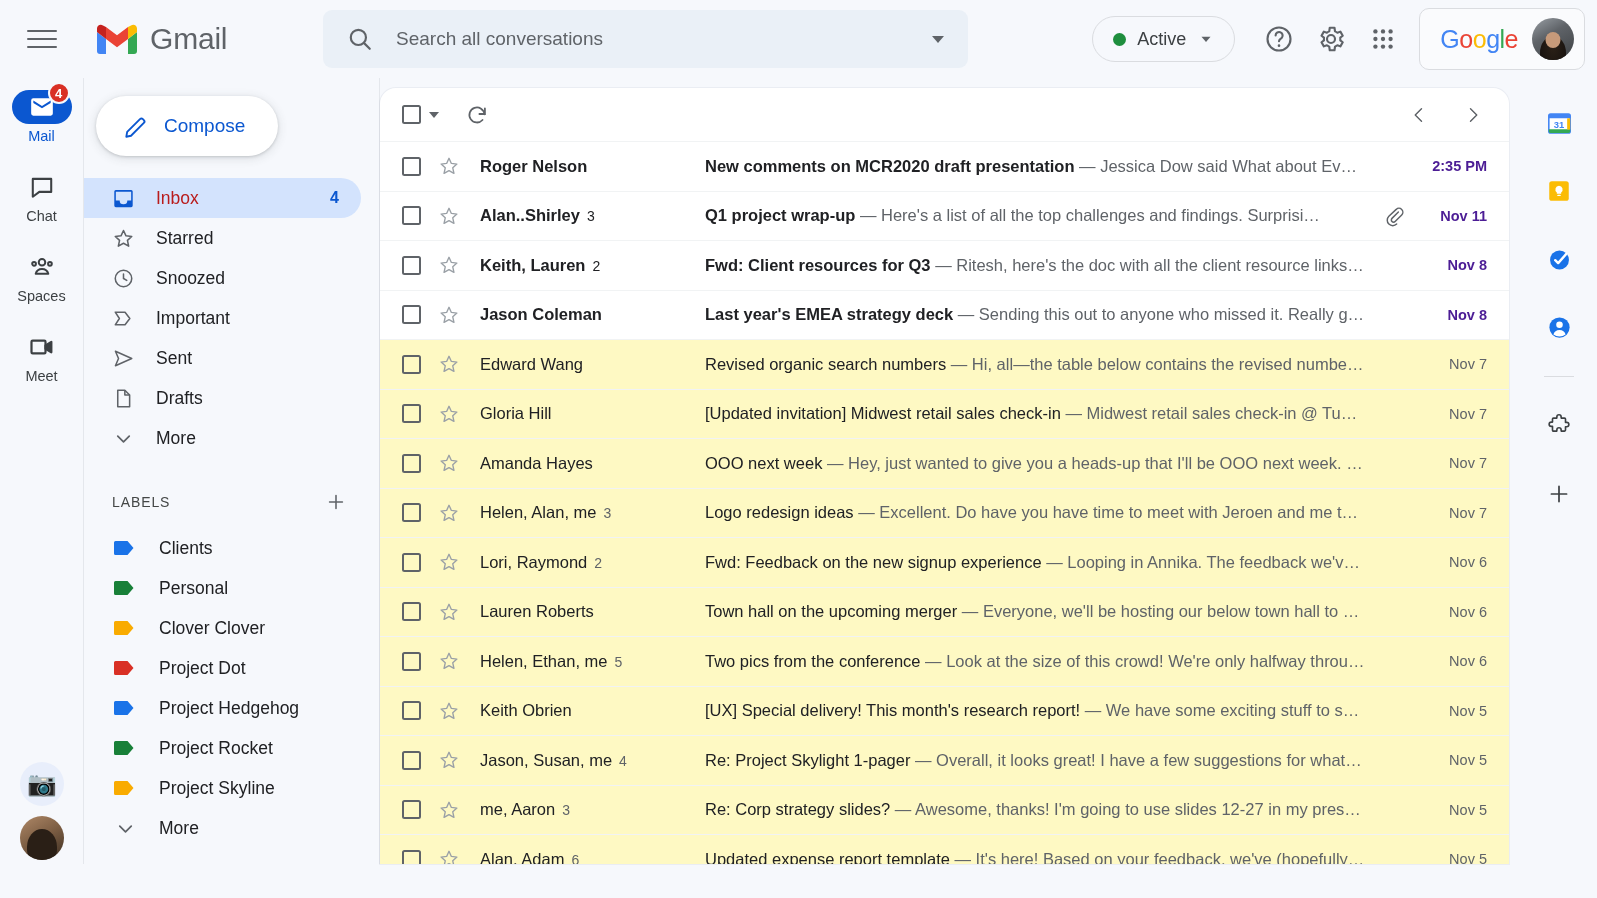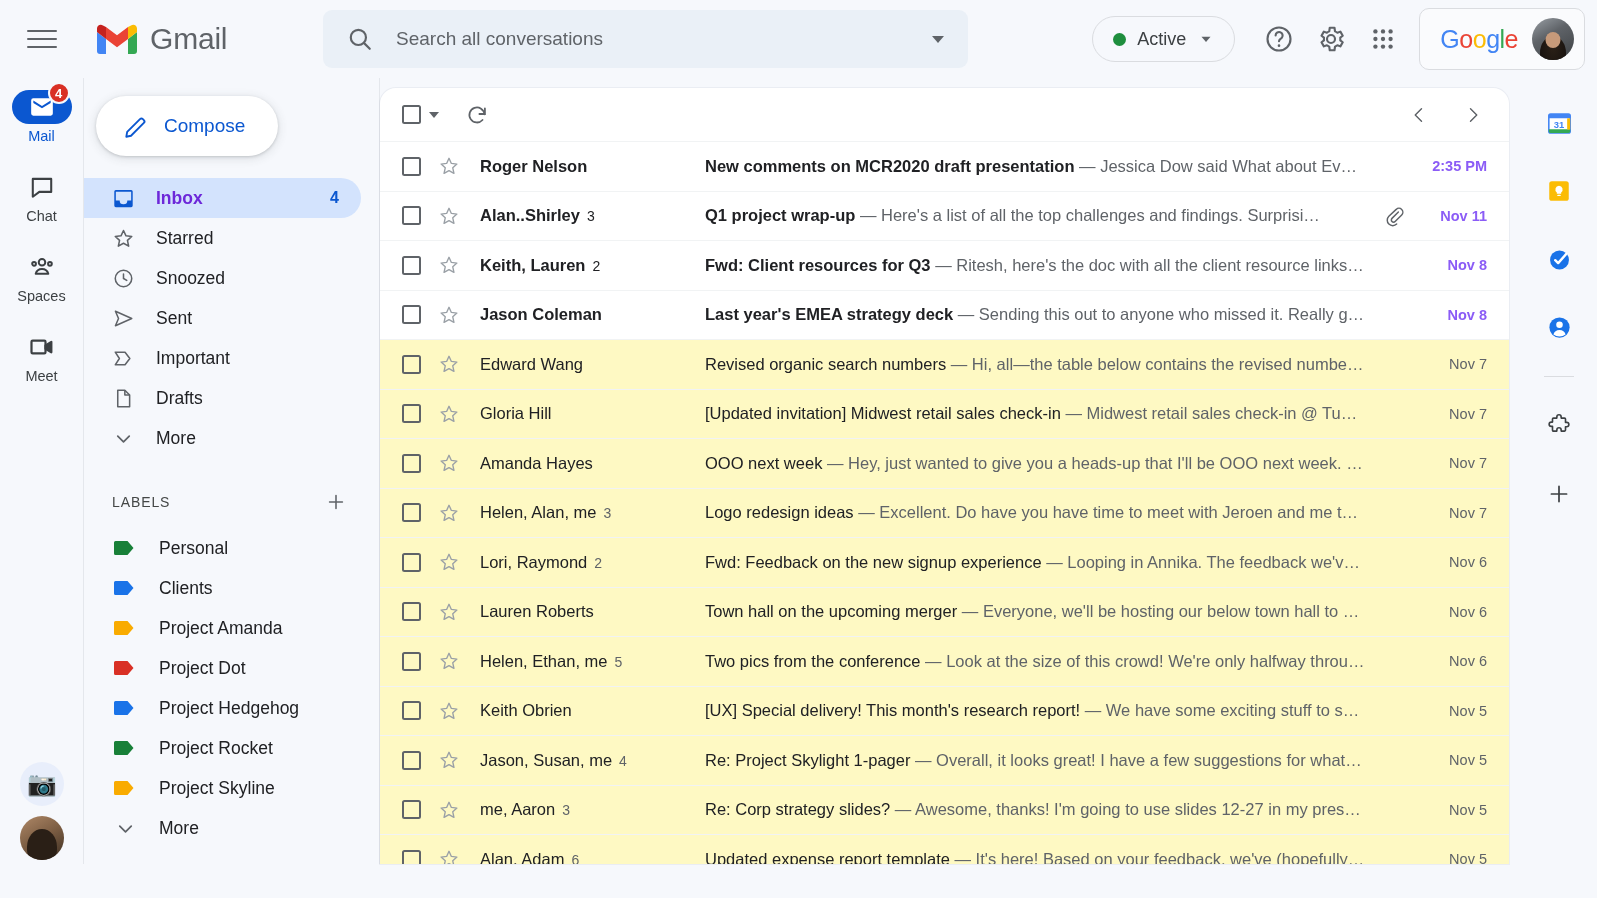--- a/index.html
+++ b/index.html
@@ -127,21 +127,21 @@
   }
   .compose-label { font-size: 19px; color: #0b57d0; font-weight: 500; }
 
   .nav-item {
     height: 40px; display: flex; align-items: center; gap: 21px;
     padding-left: 28px; padding-right: 22px; margin-right: 18px;
     border-radius: 0 20px 20px 0; cursor: pointer; color: #202124;
   }
   .nav-item .nav-label { font-size: 17.5px; flex: 1; color: #202124; }
   .nav-item.active { background: #d3e3fd; }
-  .nav-item.active .nav-label { color: #6d28d9; font-weight: 700; }
+  .nav-item.active .nav-label { color: #b91c1c; font-weight: 400; }
   .nav-count { font-size: 16px; font-weight: 700; color: #0b57d0; }
 
   .labels-head {
     display: flex; align-items: center; height: 44px;
     padding-left: 28px; padding-right: 30px; margin-top: 22px; margin-bottom: 4px;
   }
   .labels-title { font-size: 14px; letter-spacing: 0.9px; color: #444746; flex: 1; font-weight: 500; }
   .plus-btn { width: 26px; height: 26px; display: flex; align-items: center; justify-content: center; cursor: pointer; }
   .label-item {
     height: 40px; display: flex; align-items: center; gap: 21px;
@@ -194,21 +194,21 @@
     flex: 1; min-width: 0; font-size: 16.5px; color: #5f6368;
     white-space: nowrap; overflow: hidden; text-overflow: ellipsis; padding-right: 14px;
   }
   .row-subj { color: #202124; }
   .row.unread .row-subj { font-weight: 700; }
   .row-dash { color: #5f6368; }
   .row-attach { flex: 0 0 30px; display: flex; align-items: center; justify-content: center; }
   .row-date {
     flex: 0 0 78px; text-align: right; font-size: 14.5px; color: #5f6368; white-space: nowrap;
   }
-  .row.unread .row-date { color: #8b5cf6; font-weight: 700; }
+  .row.unread .row-date { color: #4c1d95; font-weight: 700; }
 
   
   .rrail {
     width: 76px; flex: 0 0 76px; background: #f6f8fc;
     display: flex; flex-direction: column; align-items: center; padding-top: 22px; gap: 22px;
   }
   .rr-item { width: 46px; height: 46px; display: flex; align-items: center; justify-content: center; border-radius: 50%; cursor: pointer; }
   .rr-div { width: 30px; height: 1px; background: #dadce0; margin: 4px 0; }
   svg { display: block; }
 </style>
@@ -403,33 +403,33 @@
             <circle cx="12" cy="12" r="8.6"></circle>
               <path d="M12 7.2V12l3.4 2"></path>
           </svg>
         </span>
         <span class="nav-label">Snoozed</span>
       </div>
 
       <div class="nav-item">
         <span>
           <svg width="23" height="23" viewBox="0 0 24 24" fill="none" stroke="#5f6368" stroke-width="1.6" stroke-linejoin="round">
+            <path d="M3.4 5.4h10.2l5 6.6-5 6.6H3.4l4.3-6.6z"></path>
+          </svg>
+        </span>
+        <span class="nav-label">Important</span>
+      </div>
+
+      <div class="nav-item">
+        <span>
+          <svg width="23" height="23" viewBox="0 0 24 24" fill="none" stroke="#5f6368" stroke-width="1.6" stroke-linejoin="round">
             <path d="M3.6 4.4L20.6 12 3.6 19.6l3.2-7.6z"></path>
           </svg>
         </span>
         <span class="nav-label">Sent</span>
-      </div>
-
-      <div class="nav-item">
-        <span>
-          <svg width="23" height="23" viewBox="0 0 24 24" fill="none" stroke="#5f6368" stroke-width="1.6" stroke-linejoin="round">
-            <path d="M3.4 5.4h10.2l5 6.6-5 6.6H3.4l4.3-6.6z"></path>
-          </svg>
-        </span>
-        <span class="nav-label">Important</span>
       </div>
 
       <div class="nav-item">
         <span>
           <svg width="23" height="23" viewBox="0 0 24 24" fill="none" stroke="#5f6368" stroke-width="1.6" stroke-linejoin="round">
             <path d="M6 3.4h7.4L18.4 8.4v12.2H6z"></path>
               <path d="M13.4 3.4v5h5"></path>
           </svg>
         </span>
         <span class="nav-label">Drafts</span>
@@ -449,40 +449,40 @@
         <span class="plus-btn">
           <svg width="22" height="22" viewBox="0 0 24 24" stroke="#5f6368" stroke-width="1.7" stroke-linecap="round">
             <path d="M12 5v14M5 12h14"></path>
           </svg>
         </span>
       </div>
 
       <div class="label-item">
         <span class="label-tag">
           <svg width="22" height="14" viewBox="0 0 22 14">
-              <path d="M0 1.5A1.5 1.5 0 011.5 0h12l6 7-6 7h-12A1.5 1.5 0 010 12.5z" fill="#188038"></path>
-            </svg>
-        </span>
-        <span class="label-name">Personal</span>
+              <path d="M0 1.5A1.5 1.5 0 011.5 0h12l6 7-6 7h-12A1.5 1.5 0 010 12.5z" fill="#1a73e8"></path>
+            </svg>
+        </span>
+        <span class="label-name">Clients</span>
       </div>
       <div class="label-item">
         <span class="label-tag">
           <svg width="22" height="14" viewBox="0 0 22 14">
-              <path d="M0 1.5A1.5 1.5 0 011.5 0h12l6 7-6 7h-12A1.5 1.5 0 010 12.5z" fill="#1a73e8"></path>
-            </svg>
-        </span>
-        <span class="label-name">Clients</span>
+              <path d="M0 1.5A1.5 1.5 0 011.5 0h12l6 7-6 7h-12A1.5 1.5 0 010 12.5z" fill="#188038"></path>
+            </svg>
+        </span>
+        <span class="label-name">Personal</span>
       </div>
       <div class="label-item">
         <span class="label-tag">
           <svg width="22" height="14" viewBox="0 0 22 14">
               <path d="M0 1.5A1.5 1.5 0 011.5 0h12l6 7-6 7h-12A1.5 1.5 0 010 12.5z" fill="#f9ab00"></path>
             </svg>
         </span>
-        <span class="label-name">Project Amanda</span>
+        <span class="label-name">Clover Clover</span>
       </div>
       <div class="label-item">
         <span class="label-tag">
           <svg width="22" height="14" viewBox="0 0 22 14">
               <path d="M0 1.5A1.5 1.5 0 011.5 0h12l6 7-6 7h-12A1.5 1.5 0 010 12.5z" fill="#d93025"></path>
             </svg>
         </span>
         <span class="label-name">Project Dot</span>
       </div>
       <div class="label-item">

